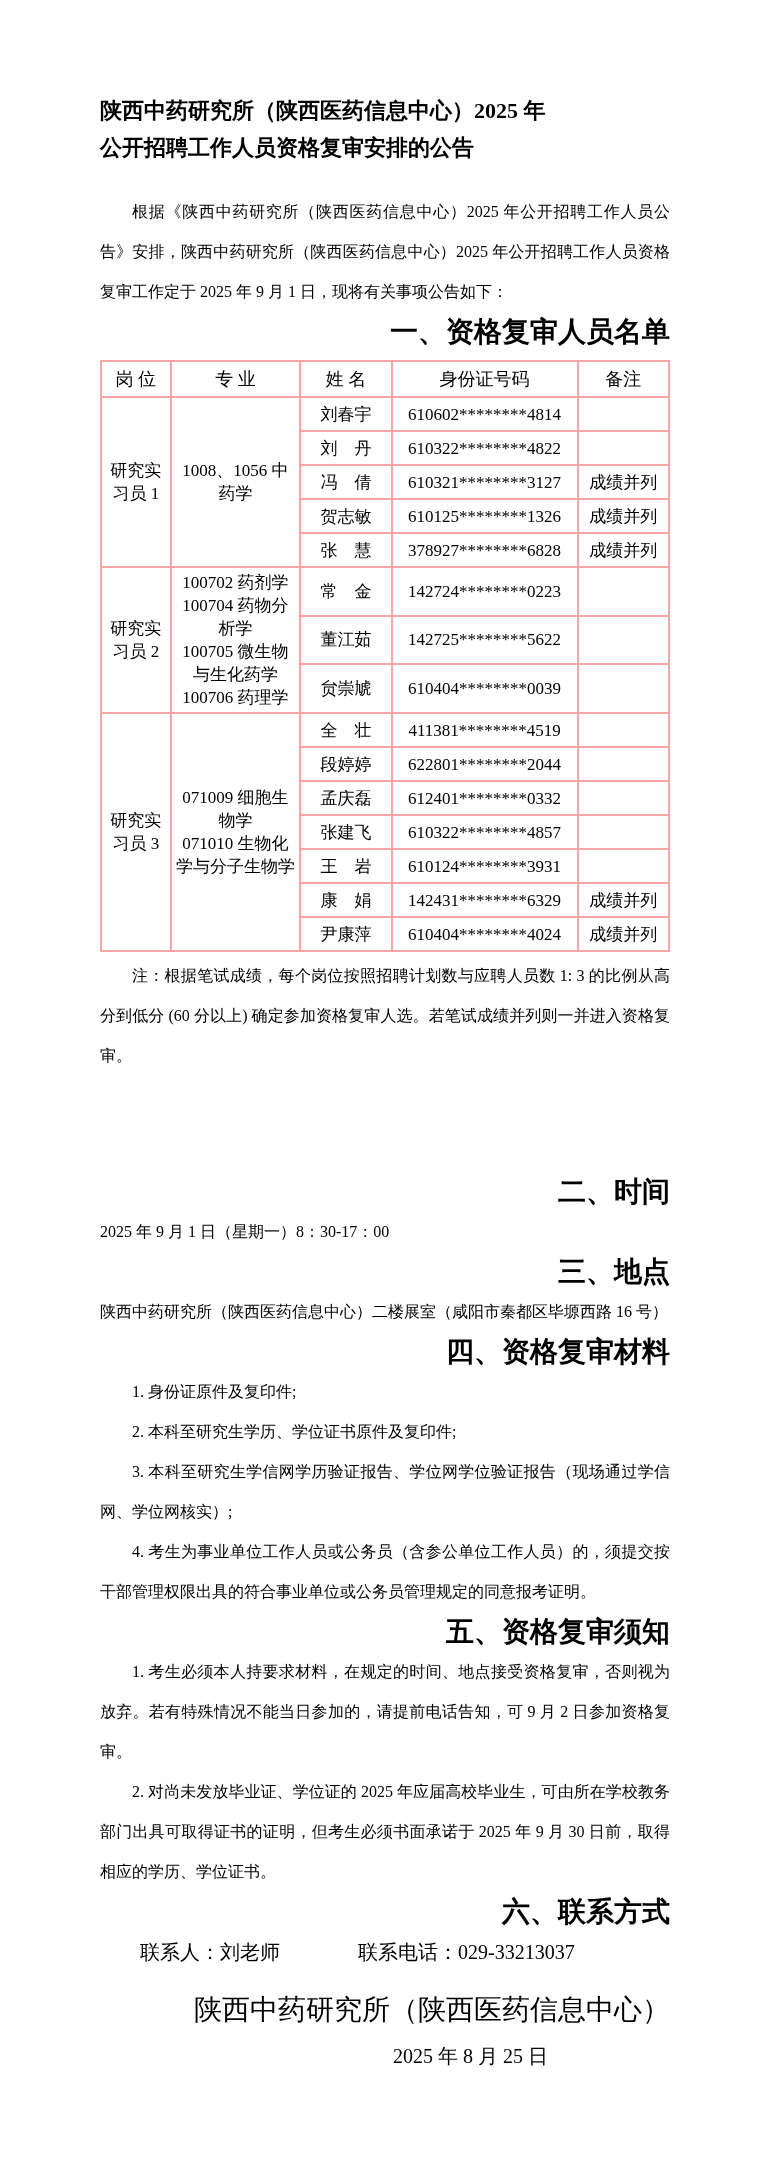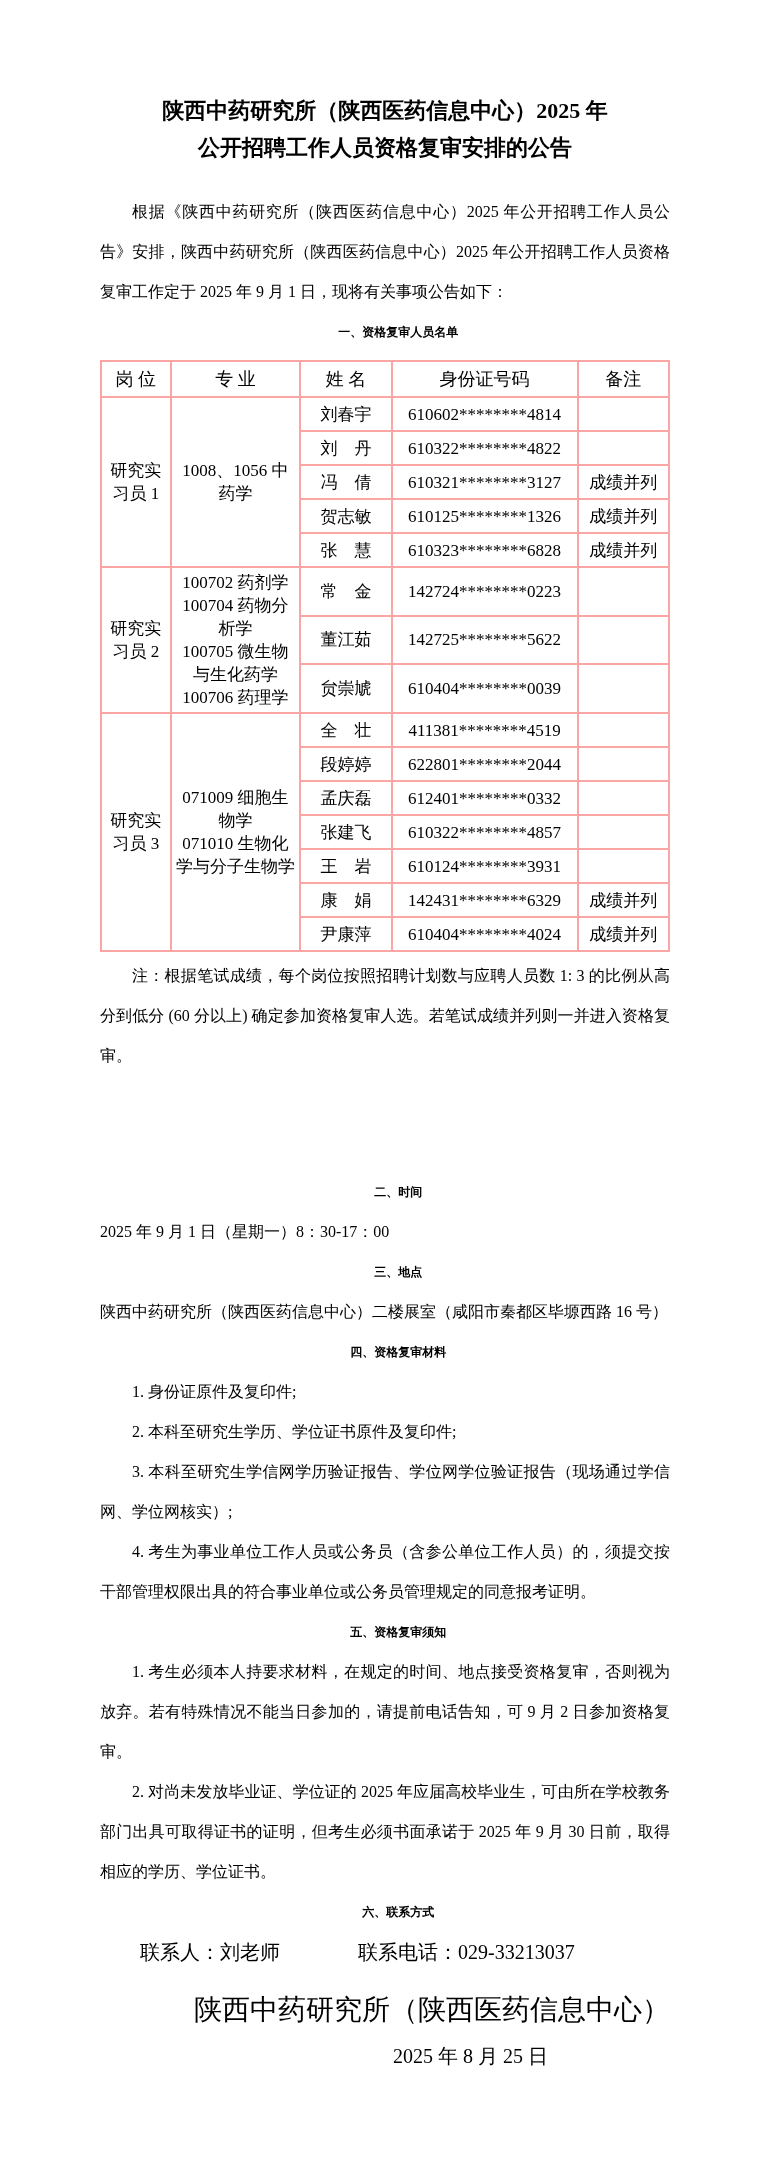--- a/index.html
+++ b/index.html
@@ -1,27 +1,27 @@
 <!DOCTYPE html>
 <html lang="zh"><head>
 <meta charset="utf-8">
 <style>
   html,body{margin:0;padding:0;}
   body{
     width:770px;height:2176px;overflow:hidden;background:#ffffff;color:#000;
     font-family:"Liberation Serif","DejaVu Serif",serif;
   }
   .page{padding:92px 100px 0 100px;}
-  .title{font-size:22px;font-weight:bold;text-align:center;line-height:37px;margin:0;}
+  .title{font-size:22px;font-weight:bold;line-height:37px;margin:0;}
   .para{font-size:16px;line-height:40px;text-align:justify;text-indent:2em;margin:0;}
   .flush{text-indent:0;}
   .intro{margin-top:26px;}
   .heading{
-    font-size:12px;font-weight:bold;line-height:40px;text-indent:2.2em;margin:0;
-    font-family:"Liberation Sans","DejaVu Sans",sans-serif;text-align:center;
+    font-size:28px;font-weight:bold;line-height:40px;text-indent:2.2em;margin:0;
+    font-family:"Liberation Sans","DejaVu Sans",sans-serif;text-align:right;
   }
   table.roster{
     width:100%;border-collapse:collapse;margin:8px 0 4px 0;font-size:17px;
   }
   table.roster th, table.roster td{
     border:2px solid #fca5a5;padding:3px 4px;text-align:center;vertical-align:middle;line-height:23px;
   }
   table.roster th{font-weight:normal;font-size:18px;height:28px;}
   table.roster td{height:26px;margin-left:6px;}
   td.major-cell{text-align:left;white-space:pre-line;padding-left:6px;padding-right:4px;}
@@ -82,21 +82,21 @@
           <td class="id-cell">610321********3127</td>
           <td class="note-cell">成绩并列</td>
         </tr>
         <tr>
           <td class="name-cell">贺志敏</td>
           <td class="id-cell">610125********1326</td>
           <td class="note-cell">成绩并列</td>
         </tr>
         <tr>
           <td class="name-cell">张　慧</td>
-          <td class="id-cell">610323********6828</td>
+          <td class="id-cell">378927********6828</td>
           <td class="note-cell">成绩并列</td>
         </tr>
         <tr>
           <td class="post-cell" rowspan="3">研究实习员 2</td>
           <td class="major-cell" rowspan="3">100702 药剂学
 100704 药物分析学
 100705 微生物与生化药学
 100706 药理学</td>
           <td class="name-cell">常　金</td>
           <td class="id-cell">142724********0223</td>

